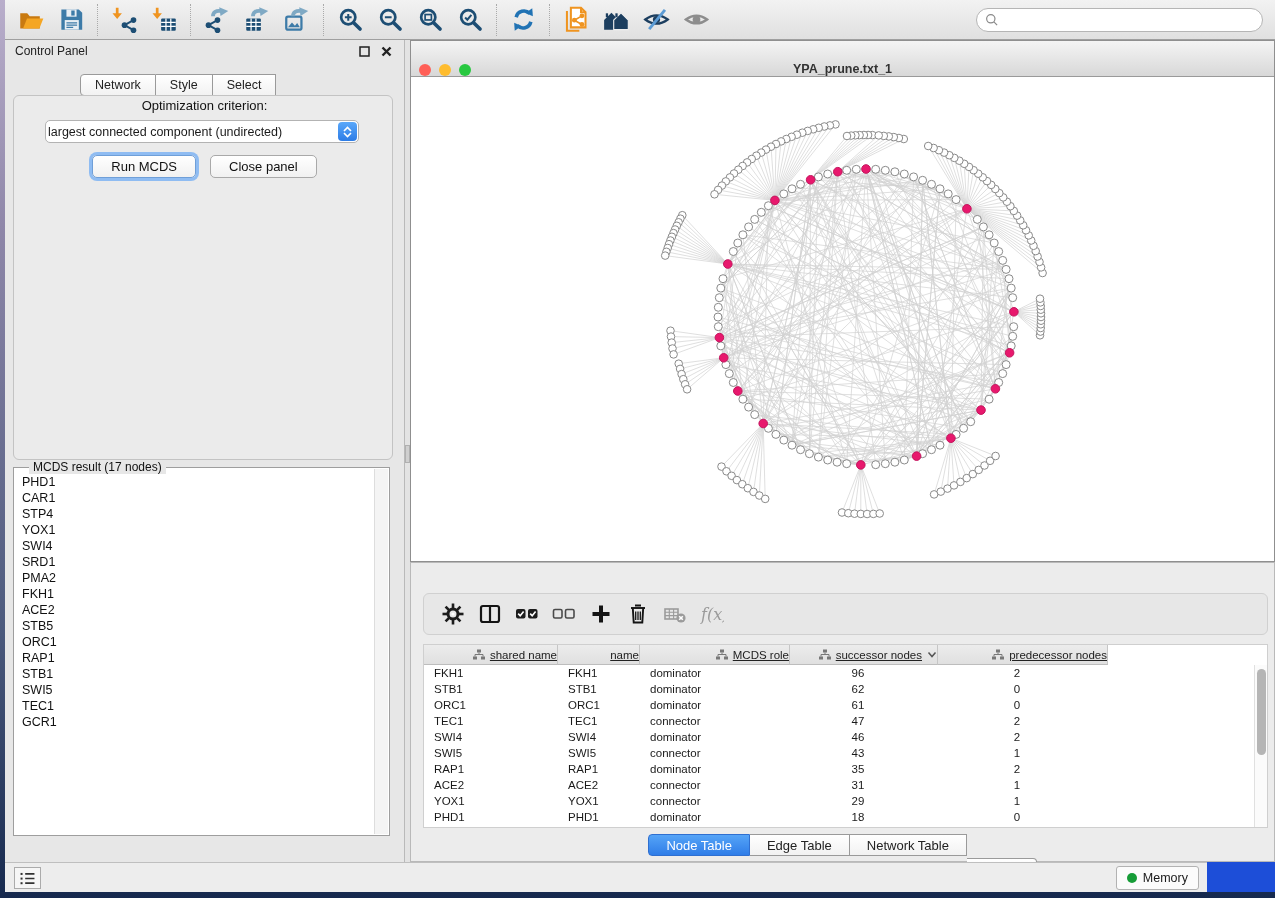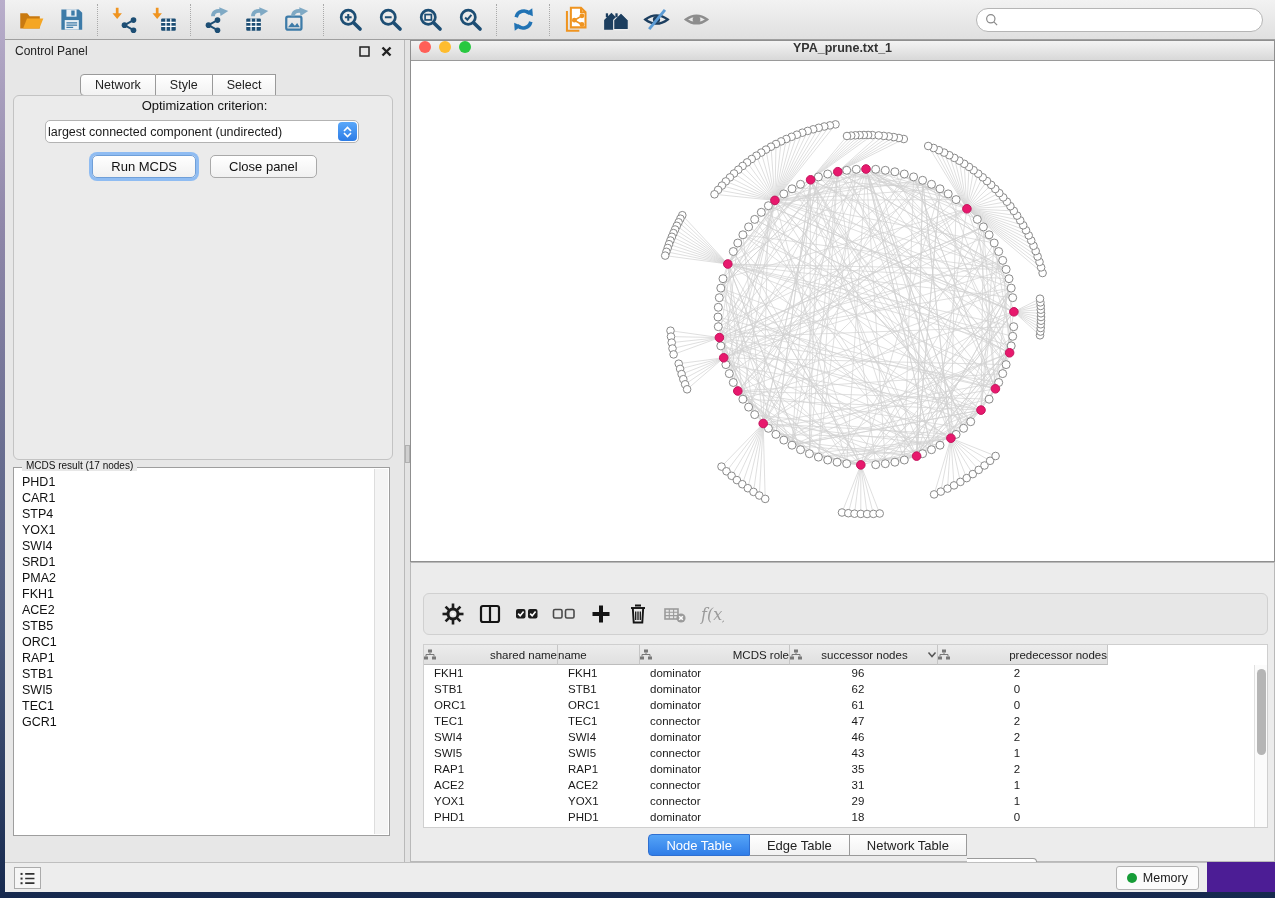--- a/index.html
+++ b/index.html
@@ -1,19 +1,19 @@
 <!DOCTYPE html>
 <html><head>
 <meta charset="utf-8">
 <style>
   * { margin:0; padding:0; box-sizing:border-box; }
   html,body { width:1275px; height:898px; overflow:hidden; }
   body { font-family:"Liberation Sans", sans-serif; color:#1a1a1a;
          background:linear-gradient(180deg,#b9aecb 0%,#8f87a9 25%,#4c5a7d 70%,#16294e 100%); }
-  .app { position:absolute; left:5px; top:0; width:1270px; height:892px; background:#4c1d95; }
+  .app { position:absolute; left:5px; top:0; width:1270px; height:892px; background:#1d4ed8; }
 
   
   .toolbar { position:absolute; left:0; top:0; width:1270px; height:40px;
              background:linear-gradient(180deg,#f2f2f2,#e0e0e0); border-bottom:1px solid #9f9f9f;
              display:flex; align-items:center; }
   .tb-icons { display:flex; align-items:center; height:100%; padding-left:6px; }
   .tbtn { width:40px; height:36px; display:flex; align-items:center; justify-content:center; }
   .tbtn svg { width:27px; height:27px; }
   .tb-sep { width:1px; height:32px; border-left:1px dotted #aaa; margin:0 6px; }
   .tb-search { position:absolute; right:12px; top:8px; width:287px; height:24px; background:#fff;
@@ -44,56 +44,56 @@
   .dd-stepper { position:absolute; right:1px; top:1px; width:19px; height:19px; border-radius:4px;
                 background:linear-gradient(180deg,#5aa8fa,#2d7ce6); display:flex; flex-direction:column;
                 align-items:center; justify-content:center; }
   .dd-stepper svg { width:11px; height:7px; }
   .btn-row { position:absolute; left:0; right:0; top:115px; display:flex; justify-content:center; gap:14px; }
   .pbtn { height:23px; background:linear-gradient(180deg,#ffffff,#f1f1f1); border:1px solid #a9a9a9;
           border-radius:5px; font-size:13px; padding:0 18px; display:flex; align-items:center; color:#111; }
   .pbtn.focus { box-shadow:0 0 0 3px #8fbcf2; border-color:#6f9fd8;text-align:center; }
   .mcds-group { position:absolute; left:8px; top:427px; width:377px; height:369px; border:1px solid #9e9e9e;
                 background:#fff; }
-  .mcds-legend { position:absolute; left:8px; top:-8px; background:#e7e7e7; padding:0 4px; font-size:10px; color:#111; }
+  .mcds-legend { position:absolute; left:15px; top:-8px; background:#e7e7e7; padding:0 4px; font-size:12px; color:#111; }
   .mcds-list { position:absolute; left:1px; top:6px; right:15px; bottom:1px; overflow:hidden; }
   .mcds-item { font-size:12.5px; line-height:16px; padding-left:7px; color:#111; }
   .mcds-scroll { position:absolute; top:1px; right:1px; bottom:1px; width:14px; background:#f4f4f4;
                  border-left:1px solid #ddd; }
 
   
   .divider { position:absolute; left:400px; top:40px; width:5px; height:822px; background:#e3e3e3; }
   .divider .handle { position:absolute; left:0; top:405px; width:5px; height:18px; background:#cfcfcf;
                      border:1px solid #b0b0b0; }
 
   
   .right-col { position:absolute; left:405px; top:40px; width:865px; height:822px; }
   .net-window { position:absolute; left:0; top:0; width:865px; height:522px; background:#fff;
                 border:1px solid #8f8f8f; }
-  .net-titlebar { position:absolute; left:0; top:0; right:0; height:20px;
+  .net-titlebar { position:absolute; left:0; top:0; right:0; height:36px;
                   background:linear-gradient(180deg,#f4f4f4,#d8d8d8); border-bottom:1px solid #9a9a9a;
-                  display:flex; align-items:flex-start; }
+                  display:flex; align-items:flex-end; }
   .traffic { display:flex; gap:8px; padding-left:8px; }
   .light { width:12px; height:12px; border-radius:50%; }
   .net-title { position:absolute; left:0; right:0; text-align:center; font-size:12.5px; font-weight:700; color:#333; }
   .net-canvas { position:absolute; left:0; top:20px; width:863px; height:500px; }
 
   
   .table-panel { position:absolute; left:0; top:522px; width:865px; height:300px; background:#ececec;
                  border:1px solid #b9b9b9; }
   .tp-toolbar { position:absolute; left:12px; top:30px; width:845px; height:42px; background:#e7e7e7;
                 border:1px solid #d0d0d0; border-radius:6px; display:flex; align-items:center; padding-left:10px; }
   .tp-btn { width:37px; height:36px; display:flex; align-items:center; justify-content:center; }
   .tp-btn svg { width:24px; height:24px; }
   .tp-table { position:absolute; left:12px; top:81px; width:845px; height:184px; background:#fff;
               border:1px solid #cfcfcf; }
   .th-row { position:absolute; left:0; top:0; right:13px; height:20px; display:flex; background:#fff; }
   .th-cell { height:20px; background:linear-gradient(180deg,#ececec,#e0e0e0); border-right:1px solid #c6c6c6;
-             border-bottom:1px solid #bdbdbd; display:flex; align-items:center; justify-content:space-between;
-             font-size:11.5px; color:#222; gap:5px; }
+             border-bottom:1px solid #bdbdbd; display:flex; align-items:center; justify-content:flex-end;
+             font-size:11.5px; color:#222; gap:5px;text-decoration:underline; }
   .th-cell svg.org { width:12px; height:11px; }
   .th-cell svg.sort { width:10px; height:7px; }
   .tbody { position:absolute; left:0; top:20px; right:13px; bottom:0; overflow:hidden; }
   .trow { display:flex; height:16px; }
   .tcell { font-size:11.5px; line-height:16px; white-space:nowrap; overflow:hidden; }
   .tcell.left { text-align:left; padding-left:10px; }
   .tcell.right { text-align:center; padding-right:12px; }
   .tp-scroll { position:absolute; top:20px; right:0; bottom:0; width:13px; background:#fbfbfb;
                border-left:1px solid #e0e0e0; }
   .tp-thumb { position:absolute; left:2px; top:4px; width:9px; height:86px; background:#b5b5b5; border-radius:5px; }

